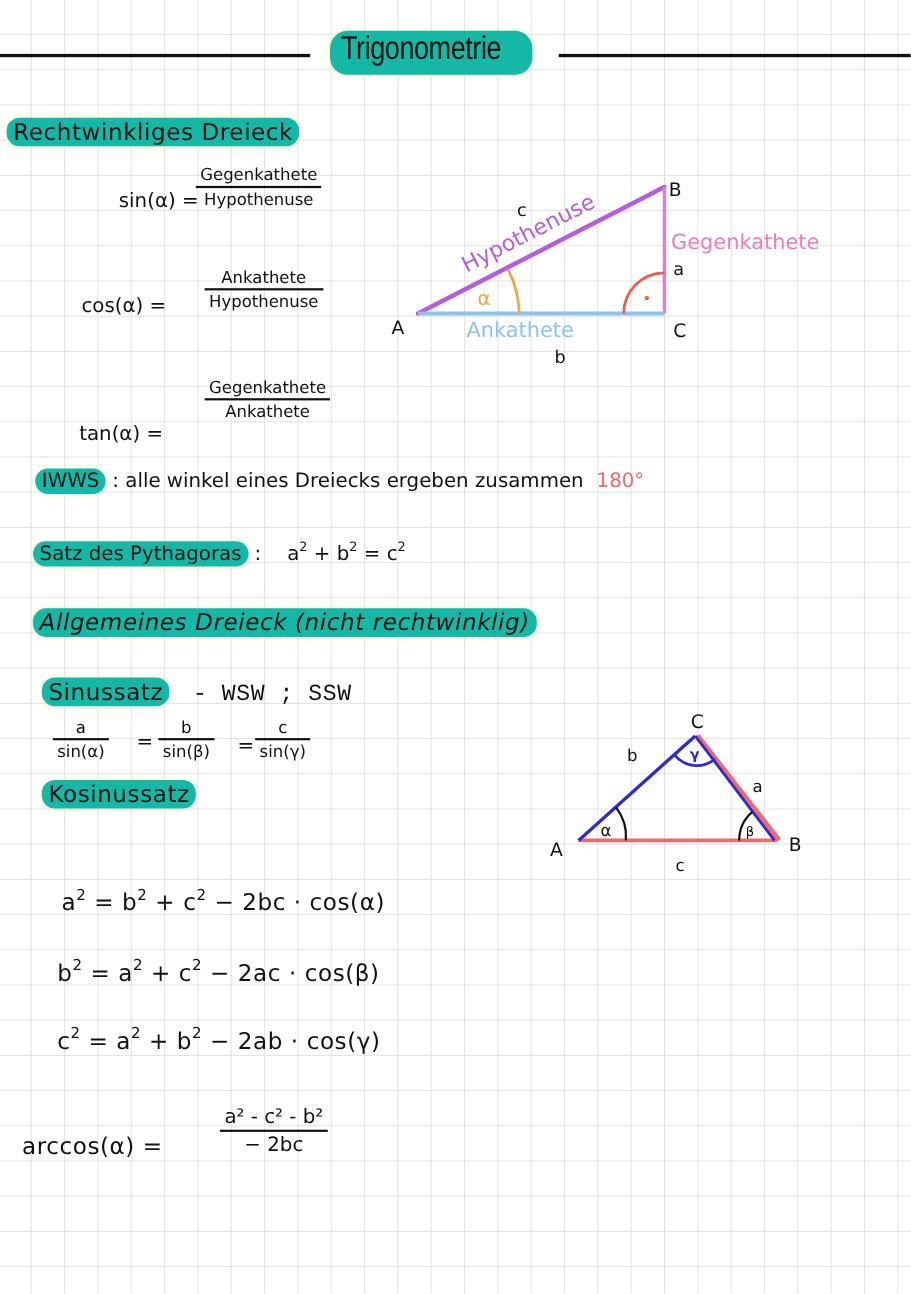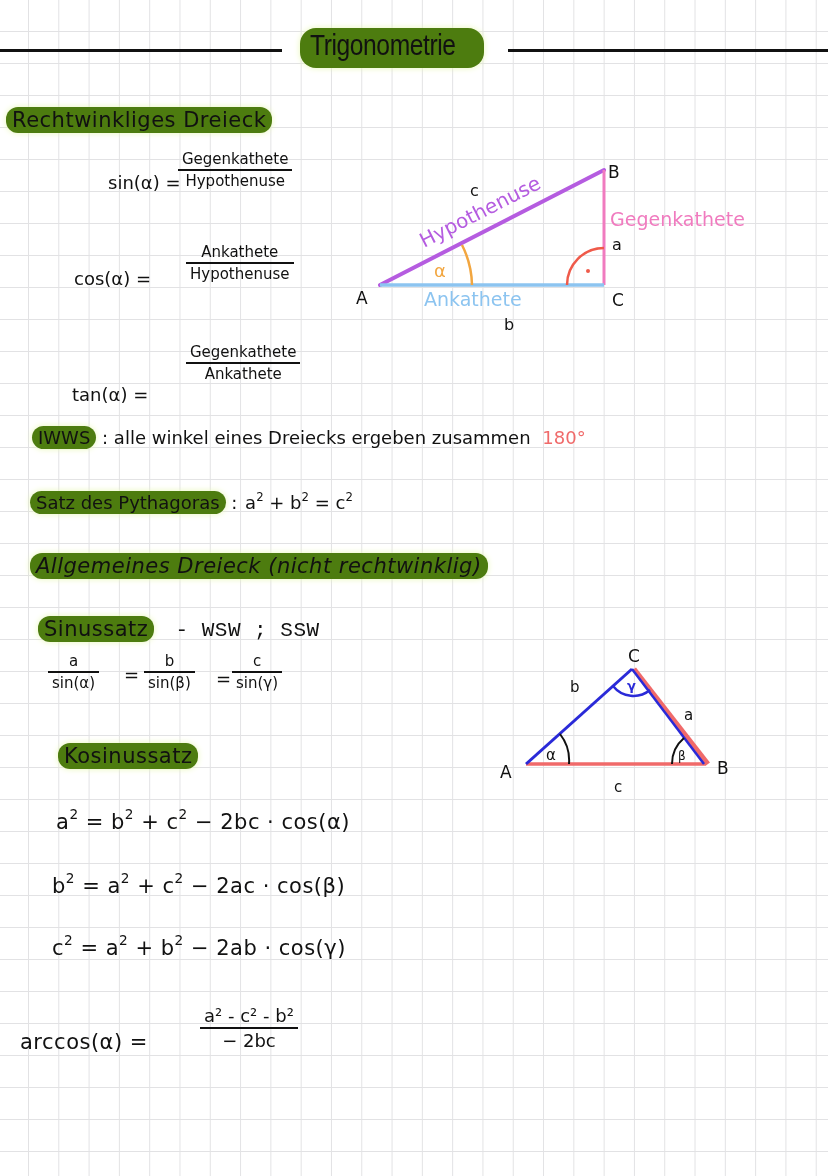--- a/index.html
+++ b/index.html
@@ -8,21 +8,21 @@
     background-color: #ffffff;
     background-image:
       linear-gradient(to right, #e2e2e4 1px, transparent 1px),
       linear-gradient(to bottom, #e2e2e4 1px, transparent 1px);
     background-size: 30.3px 32px, 30.3px 32px;
     background-position: 28px 0px, 0px 31px;
     font-family: "DejaVu Sans", sans-serif;
     color: #111;
   }
   .abs { position: absolute; white-space: nowrap; }
-  .hl { background: #4d7c0f; border-radius: 12px; padding: 1px 6px; box-shadow: 0 0 6px #e9f7b8; }
+  .hl { background: #14b8a6; border-radius: 12px; padding: 1px 6px; box-shadow: 0 0 6px #e9f7b8; }
   .rule { position: absolute; height: 3px; background: #111; }
   .title { font-family: "Liberation Sans", sans-serif; font-size: 30px; letter-spacing: -0.5px; font-weight: 400; transform: scaleX(0.82); transform-origin: left center; }
   .h { font-size: 21px; letter-spacing: 0.5px; }
   .t { font-size: 18px; }
   .sm { font-size: 15px; }
   .frac { position: absolute; display: inline-flex; flex-direction: column; align-items: center; }
   .frac .num { padding: 0 4px 1px; }
   .frac .bar { width: 100%; height: 2px; background: #111; }
   .frac .den { padding: 1px 4px 0; }
   sup { font-size: 0.65em; vertical-align: 0.7em; }
@@ -80,21 +80,21 @@
 
 <div class="abs t" style="left:32px; top:427px;">
   <span class="hl">IWWS</span>
   <span>: alle winkel eines Dreiecks ergeben zusammen</span>
   <span style="color:#f06a6a; margin-left:6px;text-align:center;">180°</span>
 </div>
 
 <div class="abs t" style="left:30px; top:490px;">
   <span class="hl">Satz des Pythagoras</span>
   <span>:</span>
-  <span style="margin-left:2px;">
+  <span style="margin-left:18px;">
     <span>a</span><sup>2</sup>
     + <span>b</span><sup>2</sup>
     = <span>c</span><sup>2</sup>
   </span>
 </div>
 
 <div class="abs h hl" style="left:30px; top:553px;font-style:italic;">Allgemeines Dreieck (nicht rechtwinklig)</div>
 
 <div class="abs h" style="left:38px; top:617px;">
   <span class="hl">Sinussatz</span>
@@ -111,21 +111,21 @@
   <span class="bar"></span>
   <span class="den">sin(β)</span>
 </div>
 <div class="abs t" style="left:216px; top:668px;">=</div>
 <div class="frac sm" style="left:232px; top:652px;">
   <span class="num">c</span>
   <span class="bar"></span>
   <span class="den">sin(γ)</span>
 </div>
 
-<div class="abs h hl" style="left:38px; top:743px;margin-left:20px;">Kosinussatz</div>
+<div class="abs h hl" style="left:38px; top:709px;">Kosinussatz</div>
 
 <div class="abs h" style="left:56px; top:806px;">
   <span>a</span><sup>2</sup> =
   <span>b</span><sup>2</sup> +
   <span>c</span><sup>2</sup>
   <span>−  2bc  ·  cos(α)</span>
 </div>
 <div class="abs h" style="left:52px; top:870px;">
   <span>b</span><sup>2</sup> =
   <span>a</span><sup>2</sup> +

